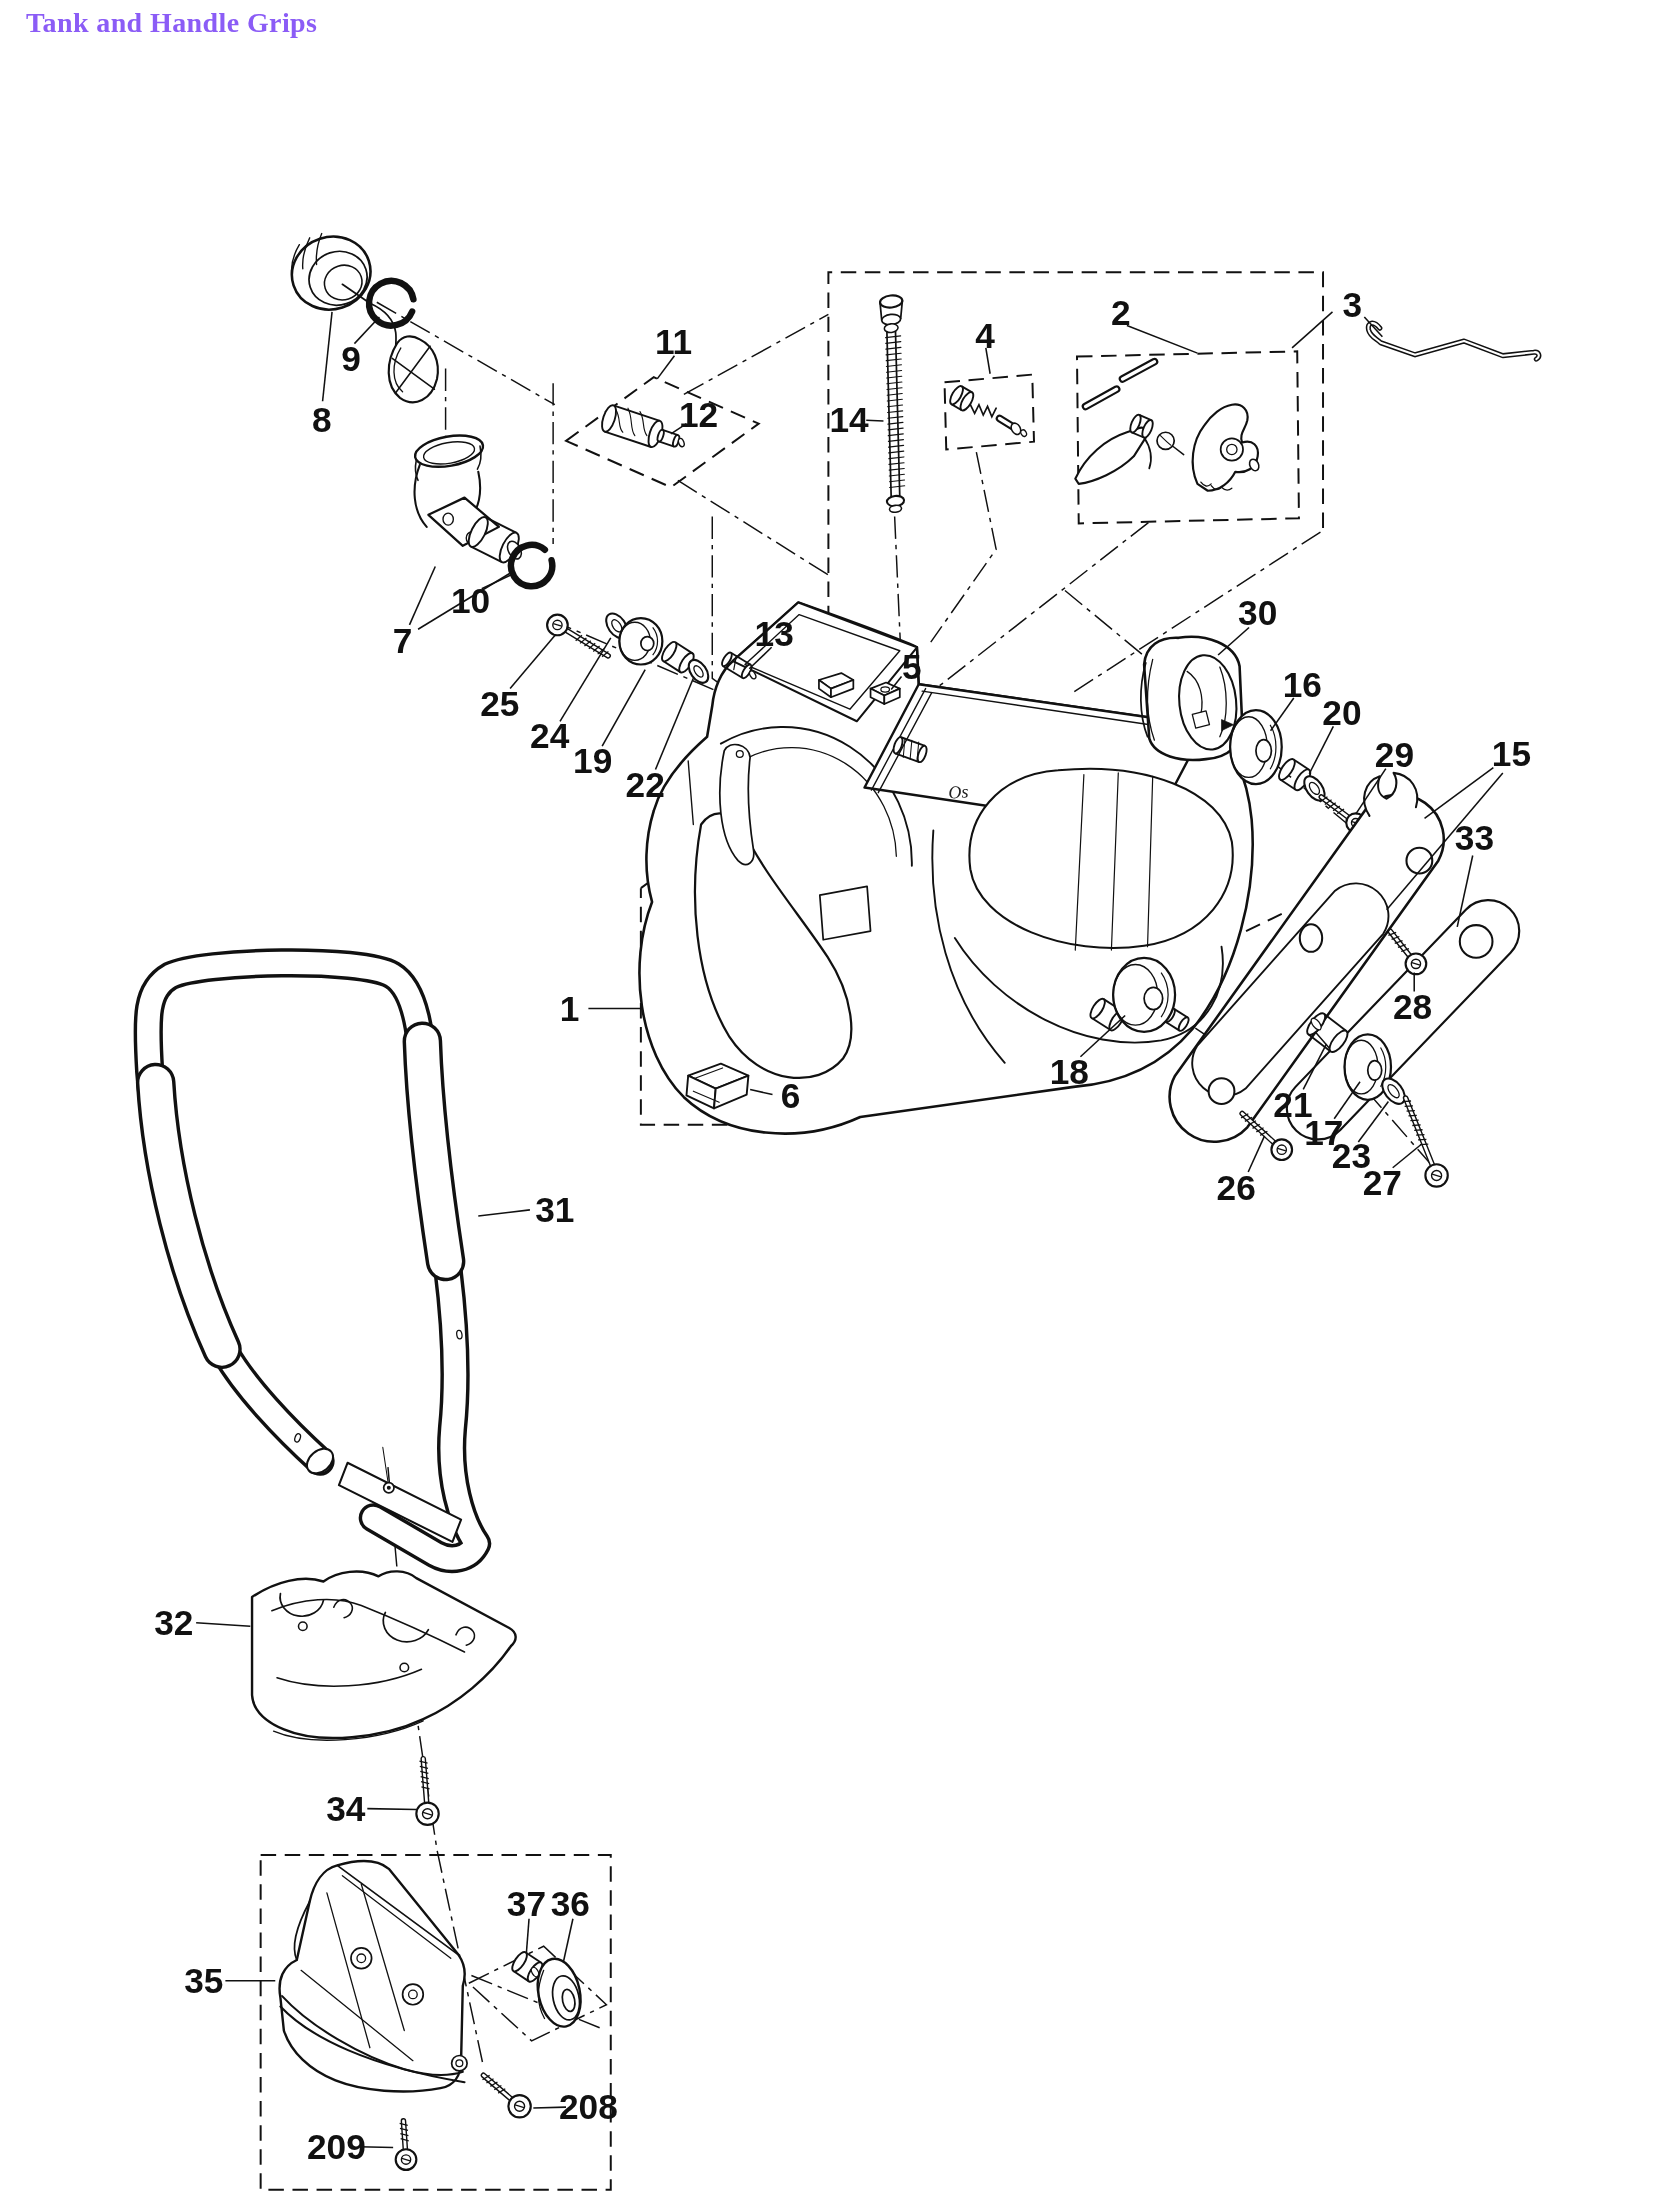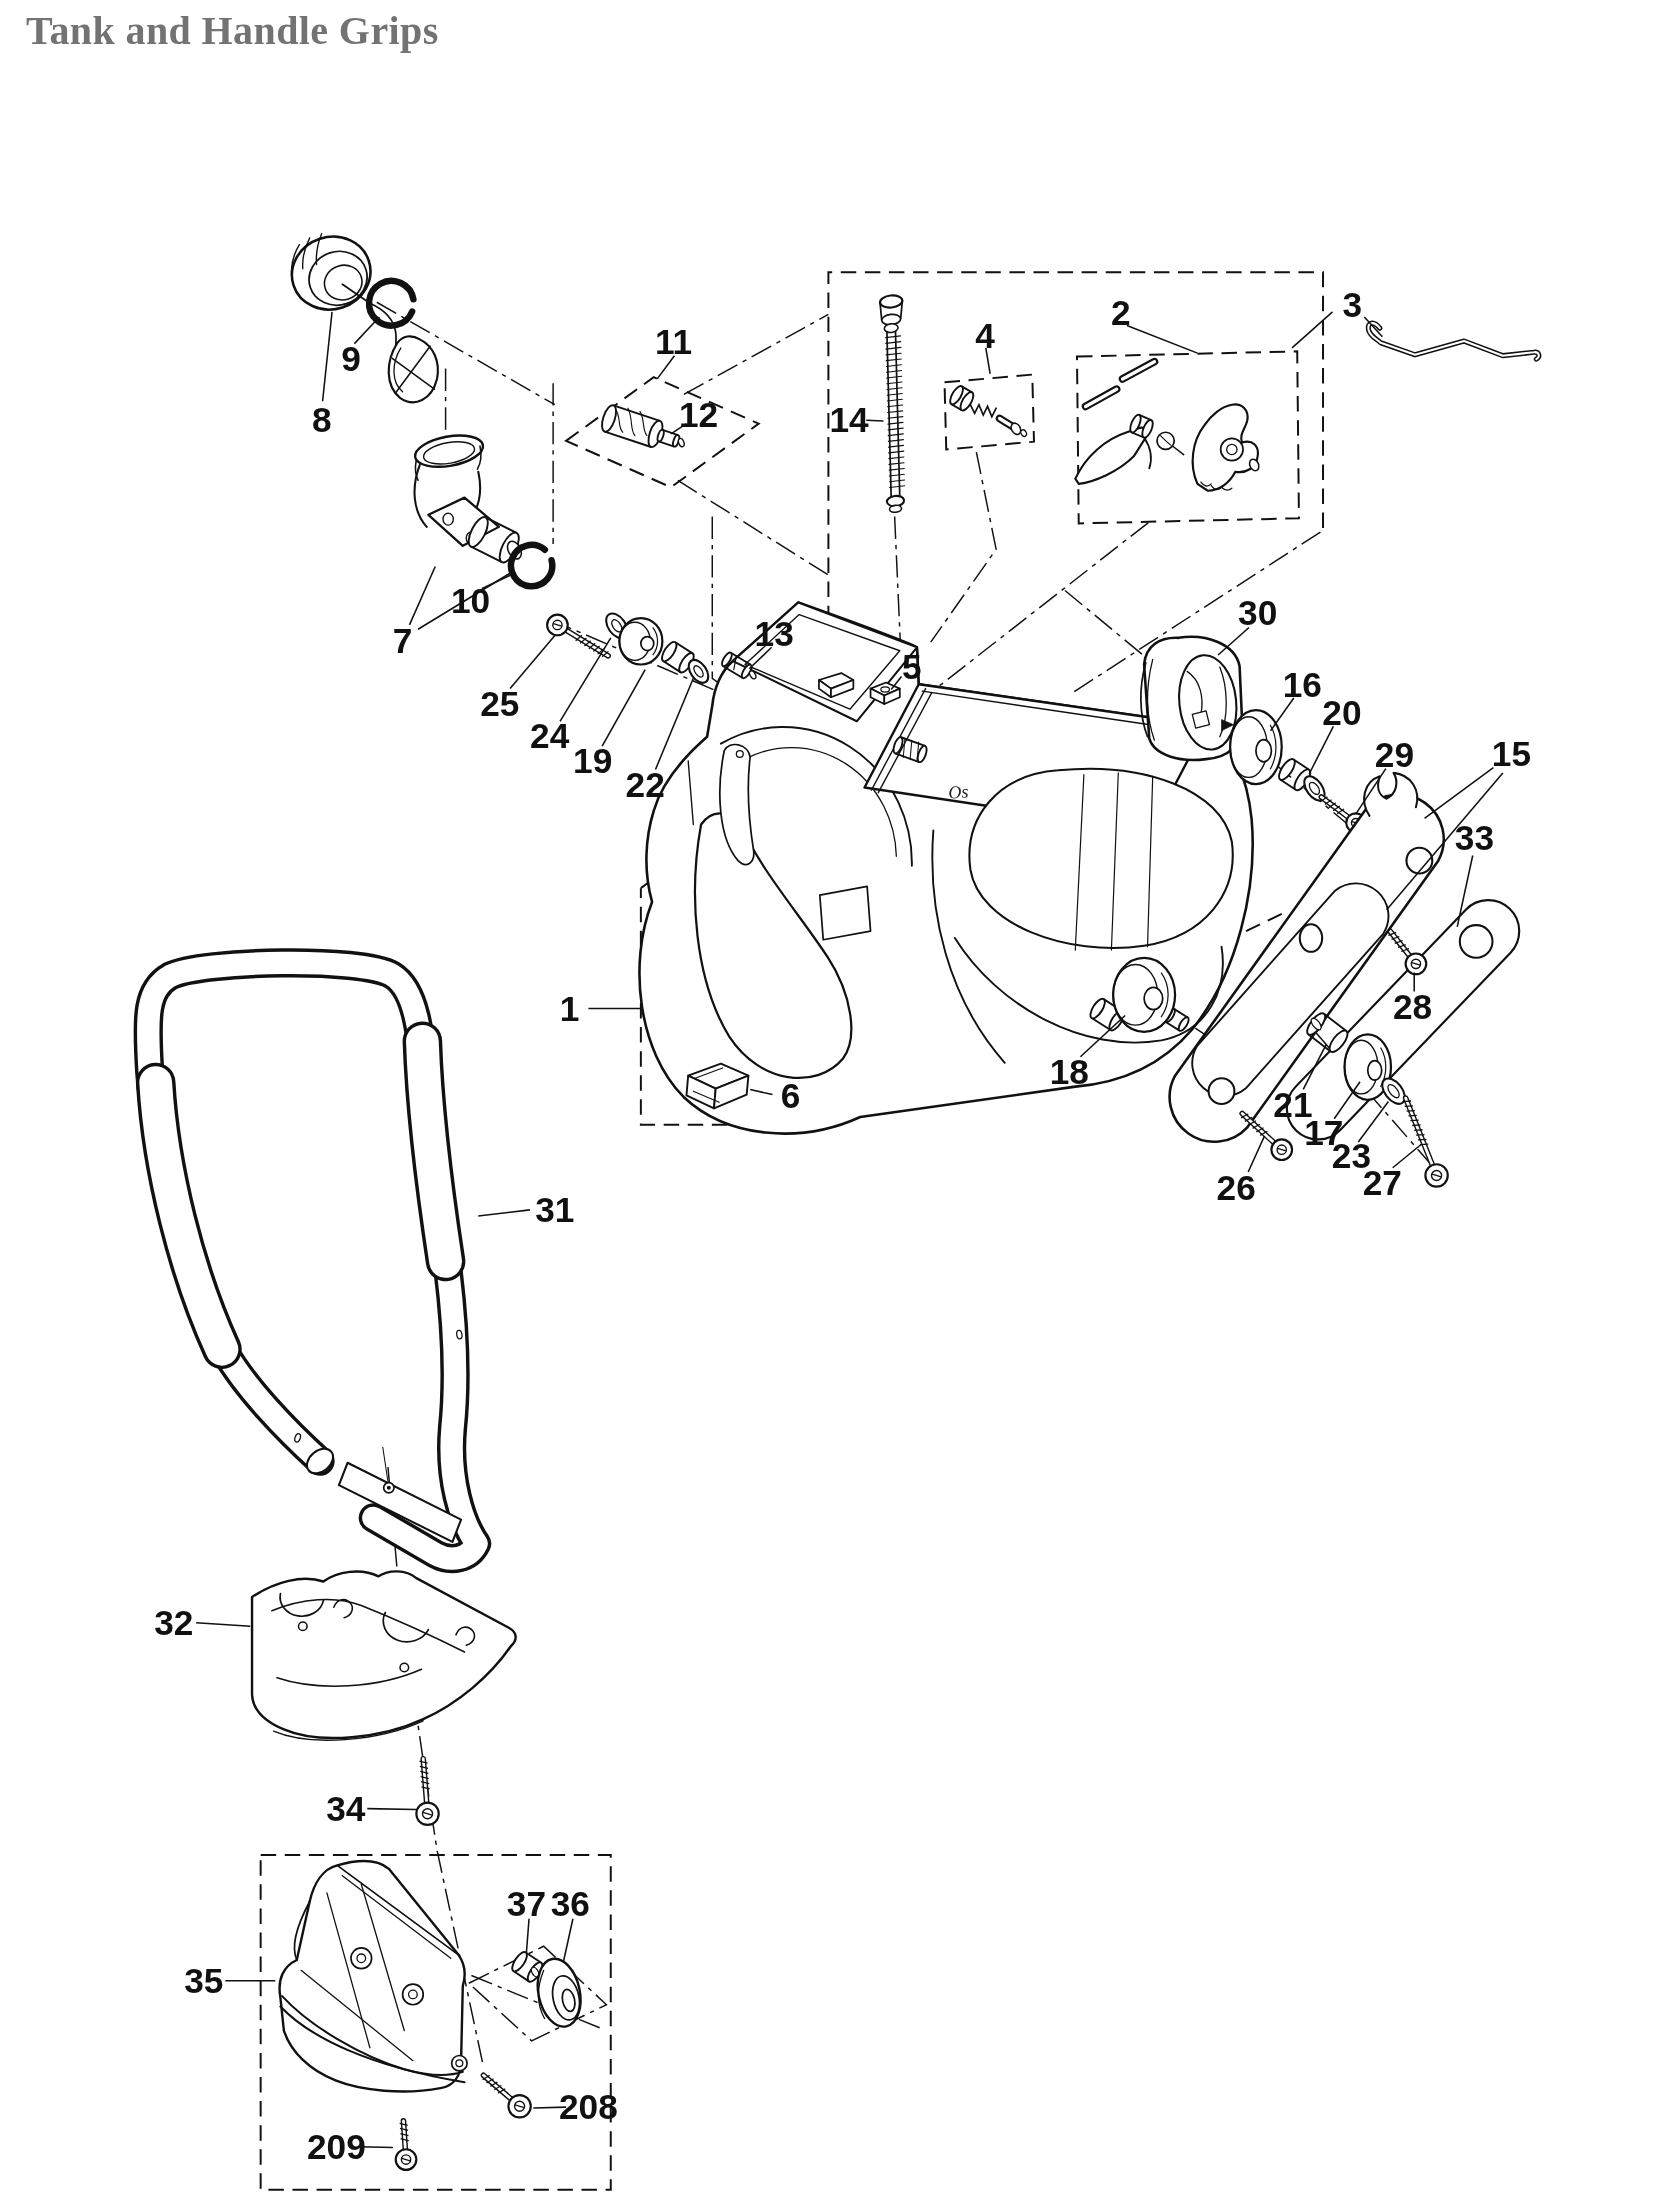--- a/index.html
+++ b/index.html
@@ -1,20 +1,20 @@
 <!DOCTYPE html>
 <html style="font-size:13.8px"><head>
 <meta charset="utf-8">
 <style>
   html,body{margin:0;padding:0;background:#ffffff;}
   .page{position:relative;width:1674px;height:2203px;background:#fff;overflow:hidden;
         font-family:"Liberation Sans",sans-serif;}
   .title{position:absolute;left:26px;top:6.9px;margin:0;
-         font-family:"Liberation Serif",serif;font-weight:700;font-size:40px;
-         color:#737373;letter-spacing:0.4px;}
+         font-family:"Liberation Serif",serif;font-weight:700;font-size:28px;
+         color:#8b5cf6;letter-spacing:0.4px;}
   svg{position:absolute;left:0;top:0;}
   .plabel{font-family:"Liberation Sans",sans-serif;font-weight:700;font-size:41px;fill:#111;}
   .osmark{font-family:"Liberation Serif",serif;font-style:italic;font-size:21px;fill:#222;}
 </style>
 </head>
 <body>
 
 <div class="page">
   <h1 class="title">Tank and Handle Grips</h1>
   <svg id="dwg" width="1674" height="2203" viewBox="0 0 1946 2560" xmlns="http://www.w3.org/2000/svg">

